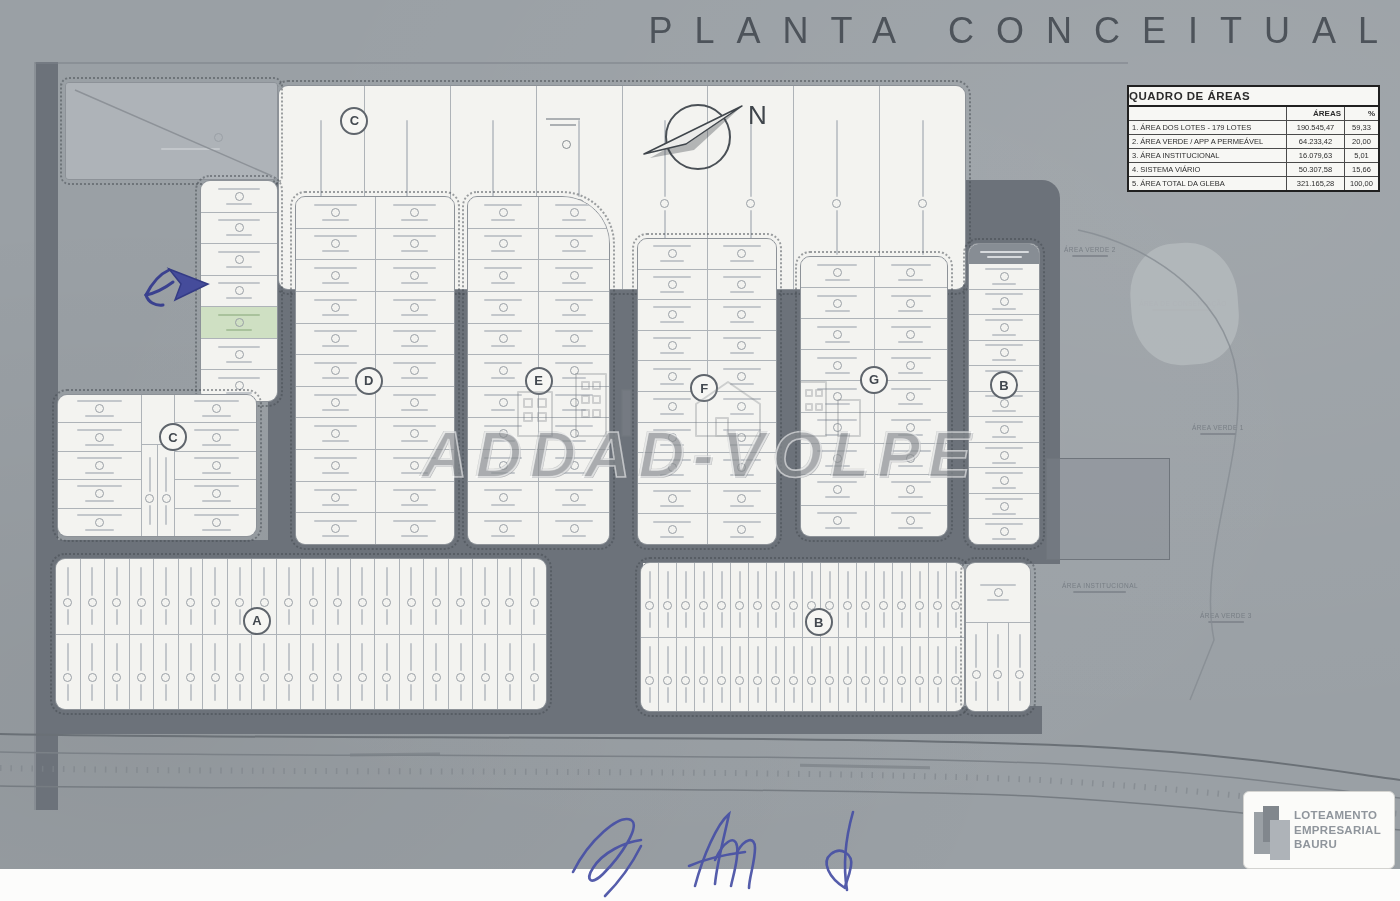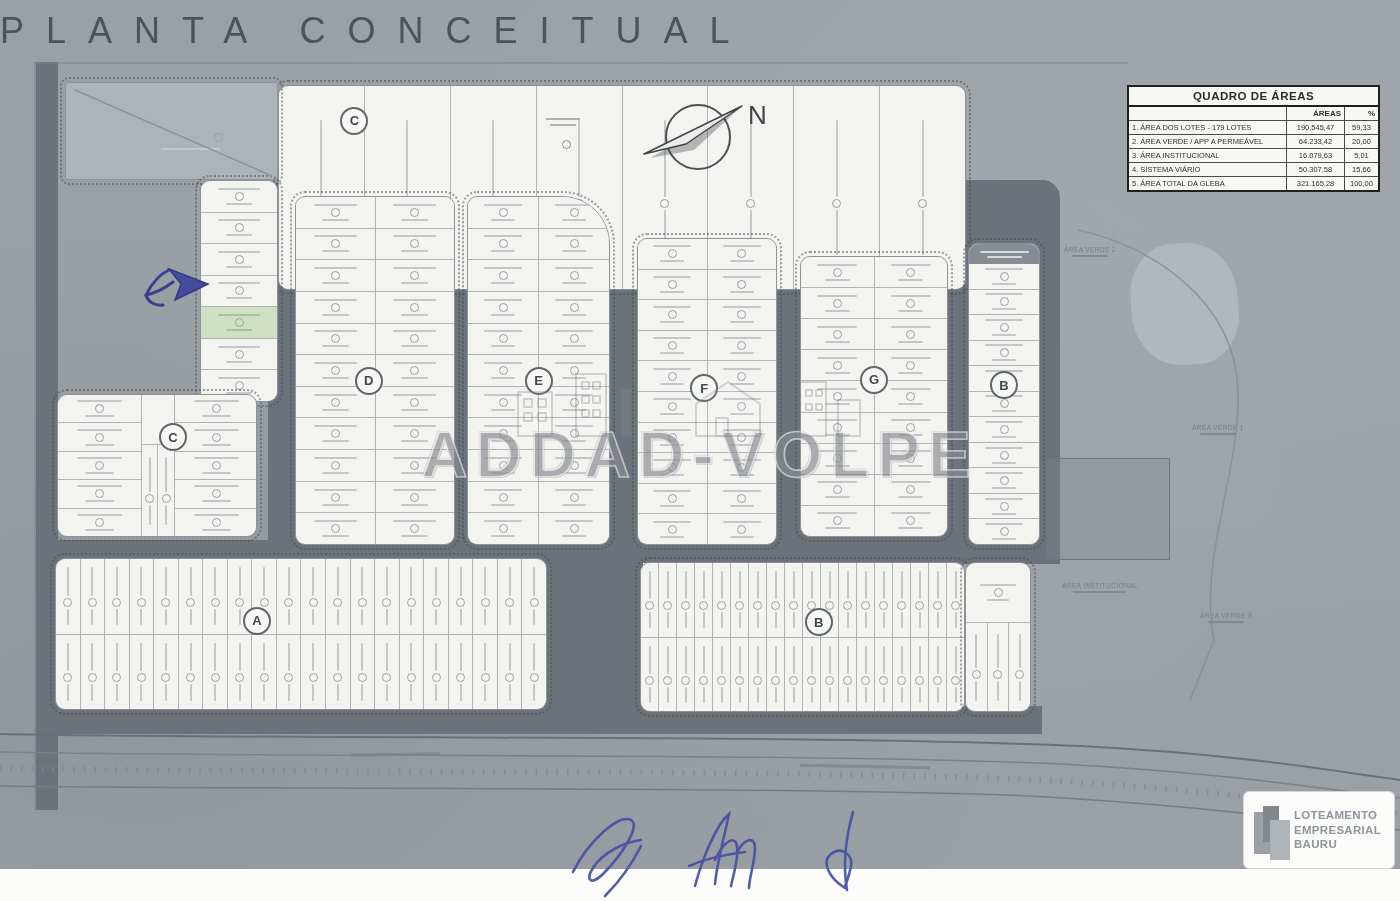--- a/index.html
+++ b/index.html
@@ -5,21 +5,21 @@
   html,body{margin:0;padding:0;background:#888;}
   #stage{position:relative;width:1400px;height:901px;overflow:hidden;
          background:#9aa0a5;font-family:"Liberation Sans",sans-serif;}
   #stage::before{content:"";position:absolute;inset:0;z-index:0;pointer-events:none;
     background:
       radial-gradient(ellipse at 85% 20%, rgba(255,255,255,.07), transparent 55%),
       radial-gradient(ellipse at 10% 80%, rgba(0,0,0,.06), transparent 50%),
       radial-gradient(ellipse at 50% 50%, rgba(255,255,255,.03), transparent 70%);}
   .abs{position:absolute;}
   
-  #title{left:0;right:0;top:10px;text-align:left;font-size:36px;font-weight:500;
+  #title{left:0;right:0;top:10px;text-align:right;font-size:36px;font-weight:500;
          color:#4d535a;letter-spacing:22px;z-index:7;filter:blur(.4px);}
   
   .bline{background:#7e848a;opacity:.55;z-index:1;}
   
   .block{background:#f3f3f0;border:1.5px solid #8d9298;border-radius:10px;z-index:3;
          outline:2px dotted rgba(66,72,79,.5);outline-offset:3px;overflow:hidden;
          box-sizing:border-box;}
   .grid{display:grid;width:100%;height:100%;gap:1px;background:#aeb3b8;}
   .lot{background:#f3f3f0;display:flex;flex-direction:column;align-items:center;
        justify-content:center;gap:2px;min-width:0;min-height:0;}
@@ -41,26 +41,26 @@
        border-radius:42% 46% 40% 45%;transform:rotate(-4deg);z-index:2;opacity:.95;}
   #institutional{left:1046px;top:458px;width:122px;height:100px;border:1.5px solid #6f757c;
        background:rgba(128,135,142,.35);z-index:2;}
   .faint-label{color:#6e757c;font-size:6.5px;letter-spacing:.4px;text-align:center;
        z-index:4;filter:blur(.7px);opacity:.8;transform:translate(-50%,0);white-space:nowrap;}
   .faint-label .dash{margin:2px auto 0;width:70%;height:2px;background:#7d838a;}
   
   #watermark{left:0;right:0;top:418px;text-align:center;z-index:6;pointer-events:none;}
   #wm-text{font-size:64px;font-weight:bold;letter-spacing:8px;color:rgba(255,255,255,.16);
        -webkit-text-stroke:1.6px rgba(255,255,255,.55);
-       text-shadow:1px 1px 0 rgba(100,105,110,.45),-1px -1px 0 rgba(100,105,110,.3);}
+       text-shadow:1px 1px 0 rgba(100,105,110,.45),-1px -1px 0 rgba(100,105,110,.3);font-style:italic;}
   #wm-bldg{position:absolute;left:50%;top:-52px;transform:translateX(-50%);opacity:.5;}
   
   #areas-table{left:1127px;top:85px;width:253px;background:#f7f7f4;border:2px solid #202020;
        z-index:7;box-sizing:border-box;}
-  #areas-table .t-title{font-weight:bold;font-size:11.5px;text-align:center;color:#2b2b2b;
+  #areas-table .t-title{font-weight:bold;font-size:11.5px;text-align:left;color:#2b2b2b;
        padding:3px 0;border-bottom:2px solid #202020;letter-spacing:.5px;}
   .t-row{display:grid;grid-template-columns:1fr 58px 34px;}
   .t-row>div{border-top:1px solid #4a4a4a;border-left:1px solid #4a4a4a;font-size:7.5px;
        color:#2e2e2e;padding:2px 3px;white-space:nowrap;overflow:hidden;}
   .t-row>div:first-child{border-left:none;}
   .t-row.head>div{border-top:none;font-weight:bold;text-align:right;font-size:8px;}
   .t-row .num{text-align:center;}
   
   #compass{left:640px;top:92px;z-index:7;}
   #compass .n{position:absolute;left:108px;top:8px;font-size:26px;color:#3f454b;font-weight:500;}

